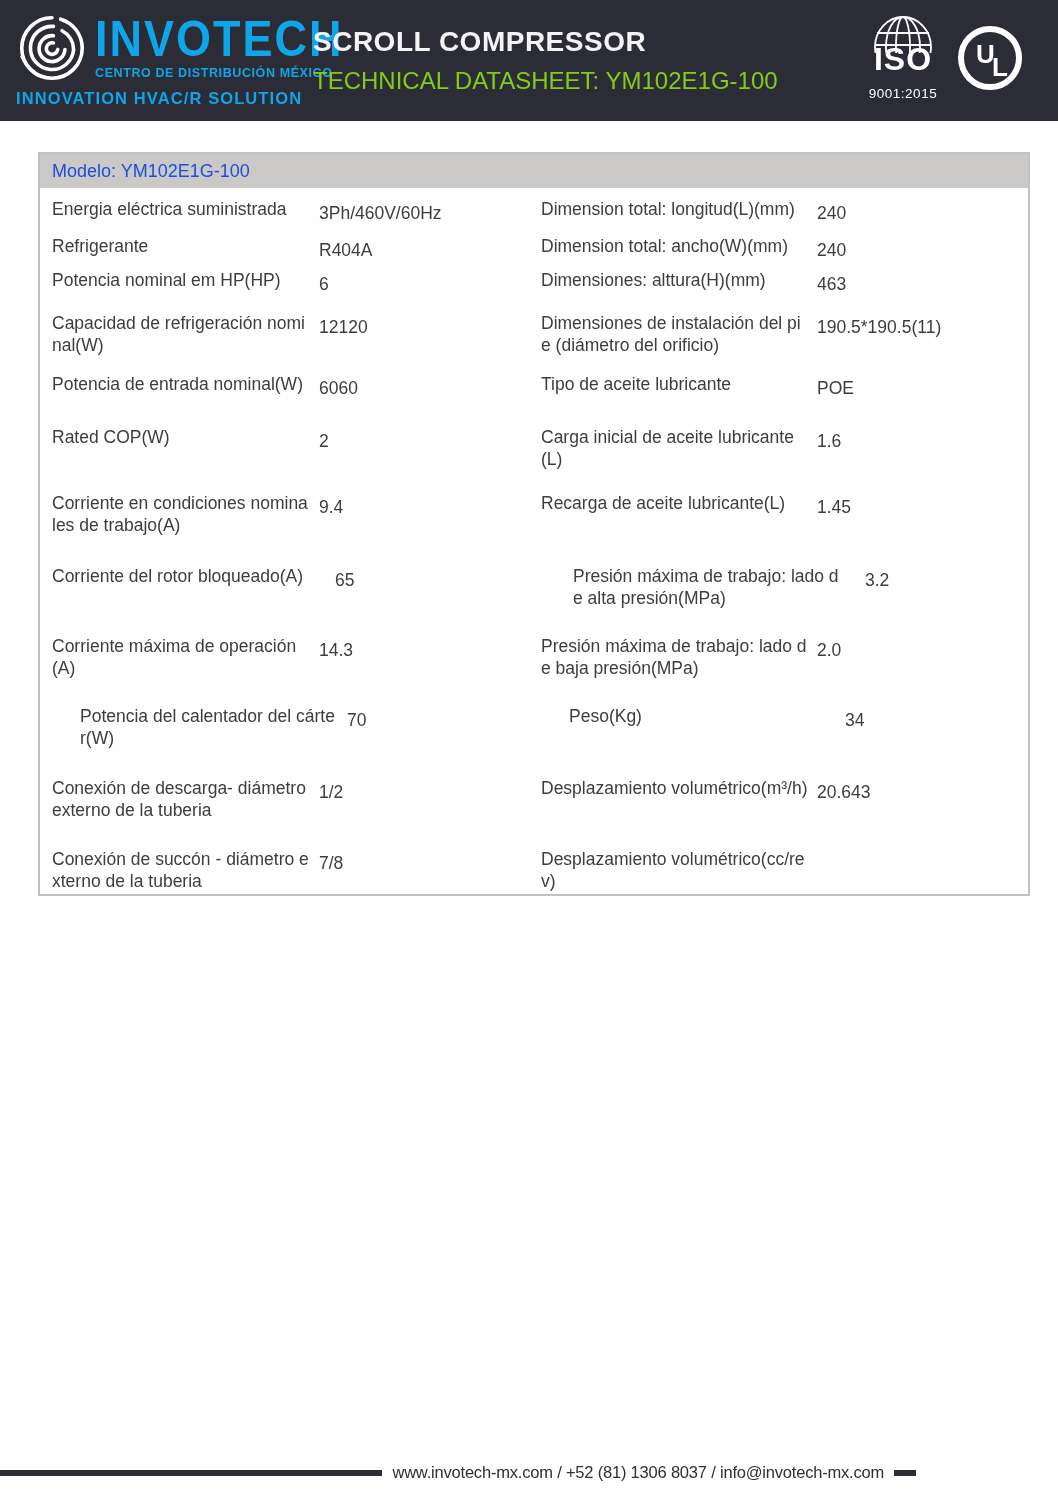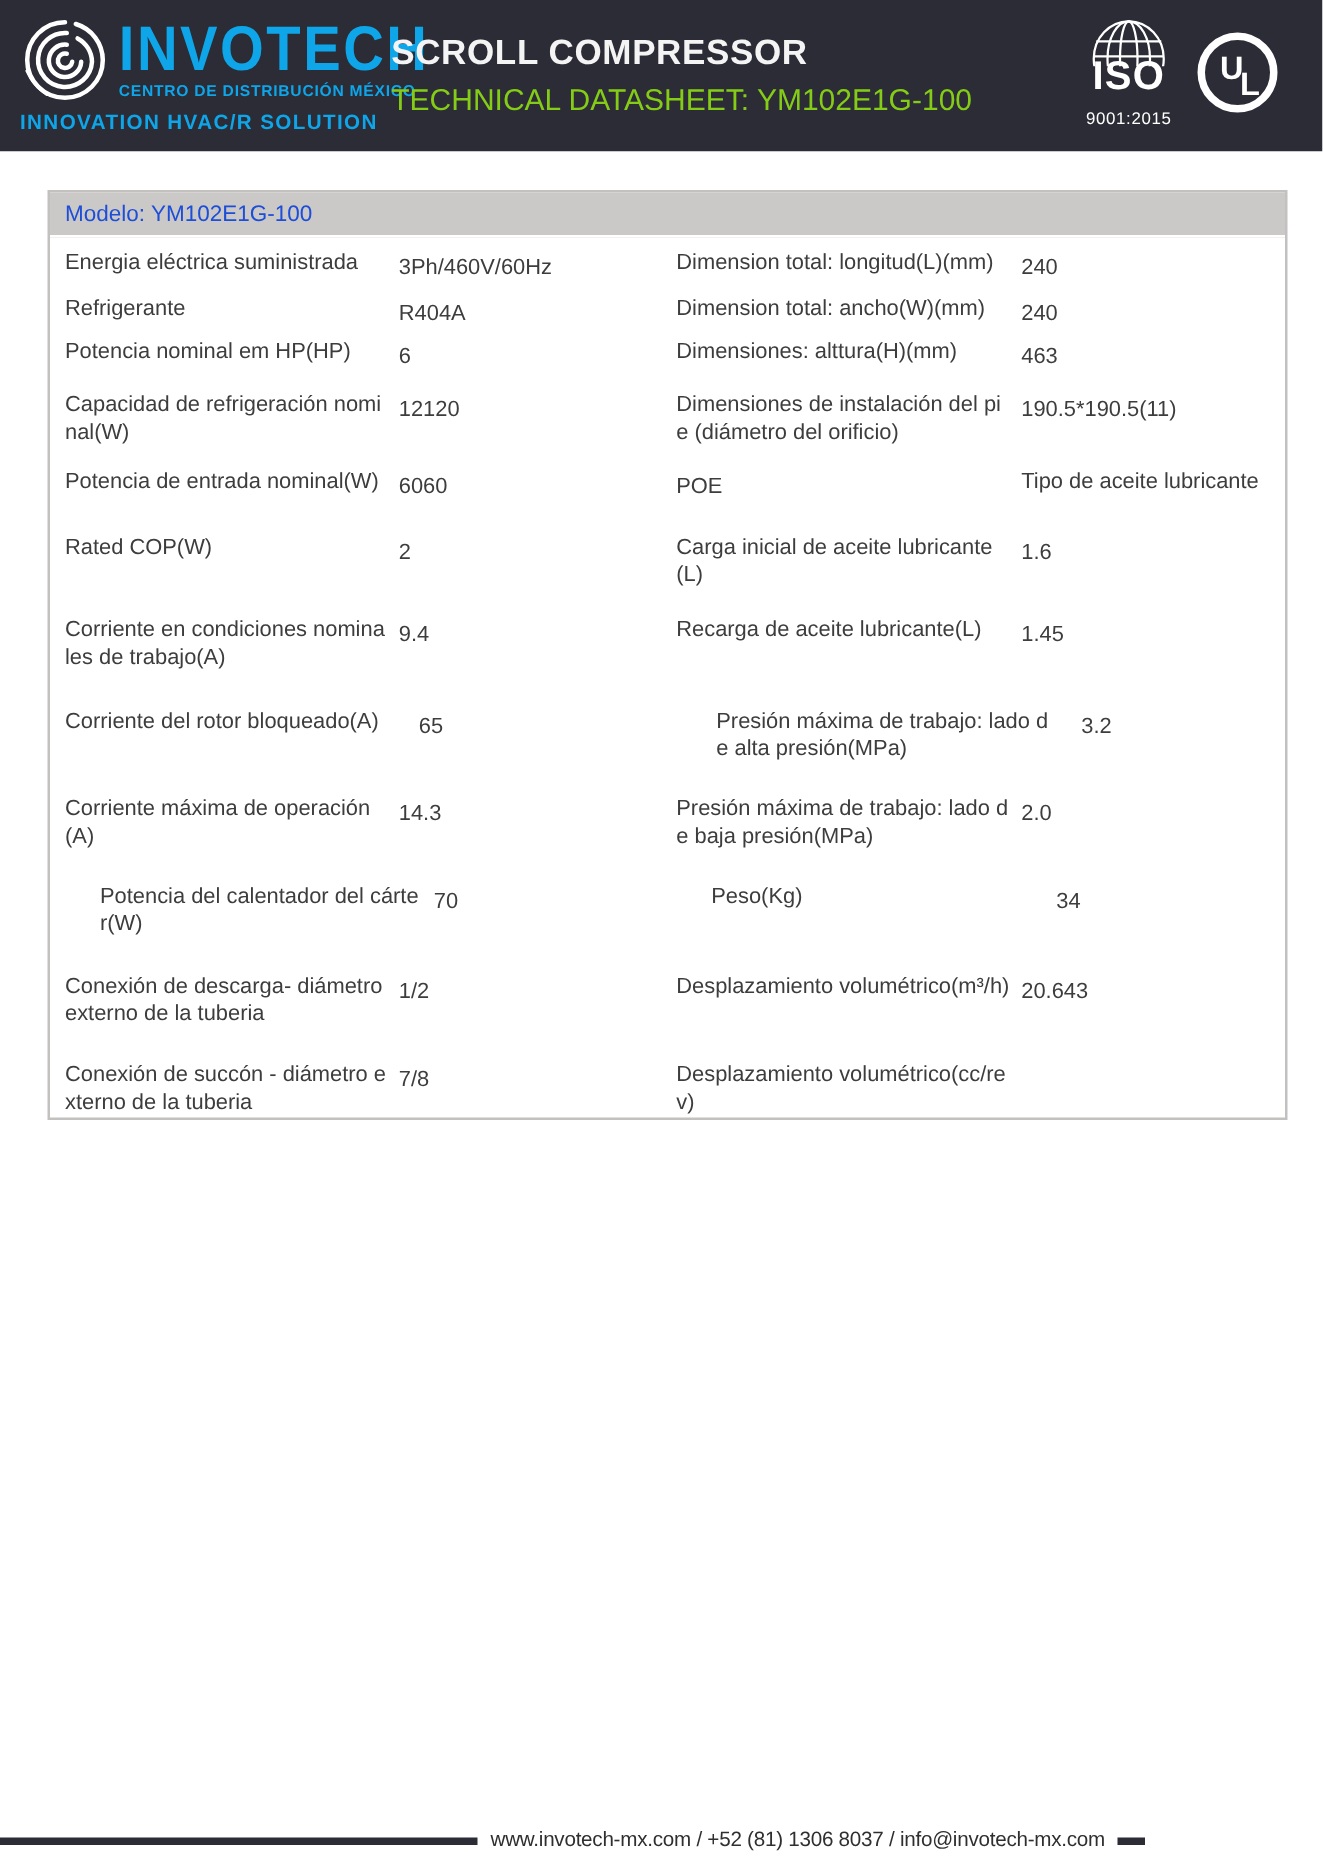--- a/index.html
+++ b/index.html
@@ -194,22 +194,22 @@
   <div class="spec-row">
     <div class="cell label label-left">Capacidad de refrigeración nominal(W)</div>
     <div class="cell value value-left">12120</div>
     <div class="cell label label-right">Dimensiones de instalación del pie (diámetro del orificio)</div>
     <div class="cell value value-right">190.5*190.5(11)</div>
   </div>
 
   <div class="spec-row">
     <div class="cell label label-left">Potencia de entrada nominal(W)</div>
     <div class="cell value value-left">6060</div>
+    <div class="cell label label-right">Tipo de aceite lubricante</div>
     <div class="cell value value-right">POE</div>
-    <div class="cell label label-right">Tipo de aceite lubricante</div>
   </div>
 
   <div class="spec-row">
     <div class="cell label label-left">Rated COP(W)</div>
     <div class="cell value value-left">2</div>
     <div class="cell label label-right">Carga inicial de aceite lubricante(L)</div>
     <div class="cell value value-right">1.6</div>
   </div>
 
   <div class="spec-row">

